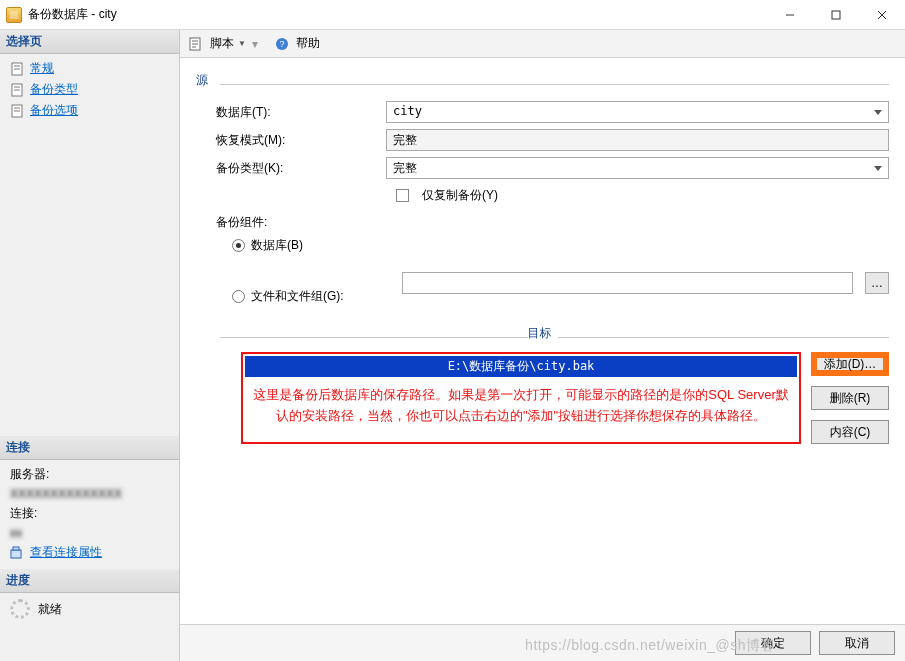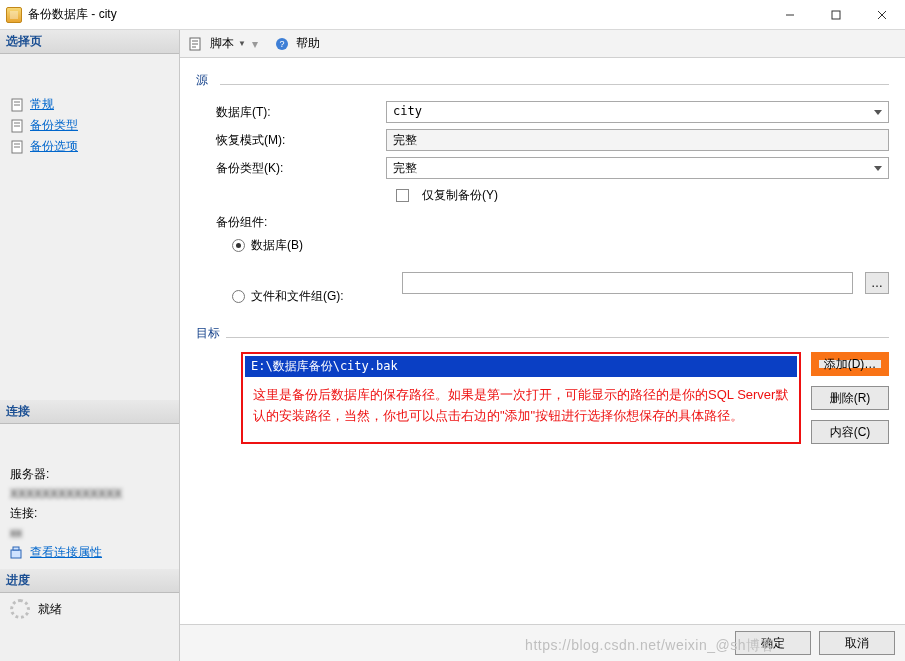--- a/index.html
+++ b/index.html
@@ -59,21 +59,21 @@
       flex-direction: column;
     }
     .side-section-header {
       background: linear-gradient(to bottom, #e9e9e9, #d9d9d9);
       border-bottom: 1px solid #bcbcbc;
       padding: 3px 6px;
       font-weight: bold;
       color: #1b4f93;
       font-size: 12px;
     }
-    .side-list { padding: 4px 4px 6px 0; margin-top: 36px; }
+    .side-list { padding: 4px 4px 6px 0; }
     .side-item {
       display: flex; align-items: center;
       padding: 2px 6px 2px 10px;
       gap: 6px;
     }
     .side-item .icon {
       width: 14px; height: 14px;
       display:flex;align-items:center;justify-content:center;
     }
     .side-item .label { color: #000; }
@@ -205,21 +205,21 @@
       font-size:13px;
     }
     .side-buttons{
       width:78px;display:flex;flex-direction:column;gap:10px;
     }
     .btn{
       height:24px;border:1px solid #8f8f8f;background:#e9e9e9;
       display:flex;align-items:center;justify-content:center;
       padding:0 4px;font-size:12px;
     }
-    .btn.highlight{border:8px solid #f97316;}
+    .btn.highlight{border:6px solid #f97316;}
 
     
     .footer{
       border-top:1px solid #d0d0d0;
       padding:6px 10px;
       display:flex;justify-content:flex-end;gap:8px;
       background:#f5f5f5;
       position:relative;
     }
     .footer .watermark{
@@ -399,21 +399,21 @@
             <div class="radio"></div>
             <span>文件和文件组(G):</span>
           </div>
           <div style="flex:1">
               <div class="text-input"></div>
             </div>
           <div class="ellipsis-btn">…</div>
         </div>
       </fieldset>
 
-      <fieldset class="group" style="flex:1;display:flex;flex-direction:column;">
+      <fieldset class="group" style="flex:1;display:flex;flex-direction:column;text-align:center;">
         <div class="group-label"><span>目标</span></div>
 
 
         <div class="dest-area">
           <div class="dest-box">
             <div class="path-row">E:\数据库备份\city.bak</div>
             <div class="annotation">这里是备份后数据库的保存路径。如果是第一次打开，可能显示的路径的是你的SQL Server默认的安装路径，当然，你也可以点击右边的"添加"按钮进行选择你想保存的具体路径。</div>
           </div>
           <div class="side-buttons">
             <div class="btn highlight">

